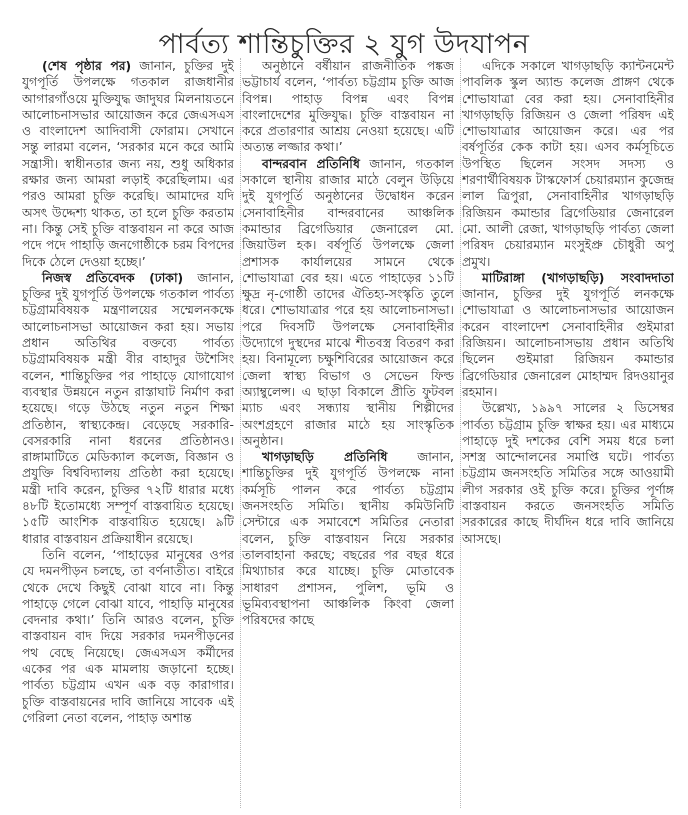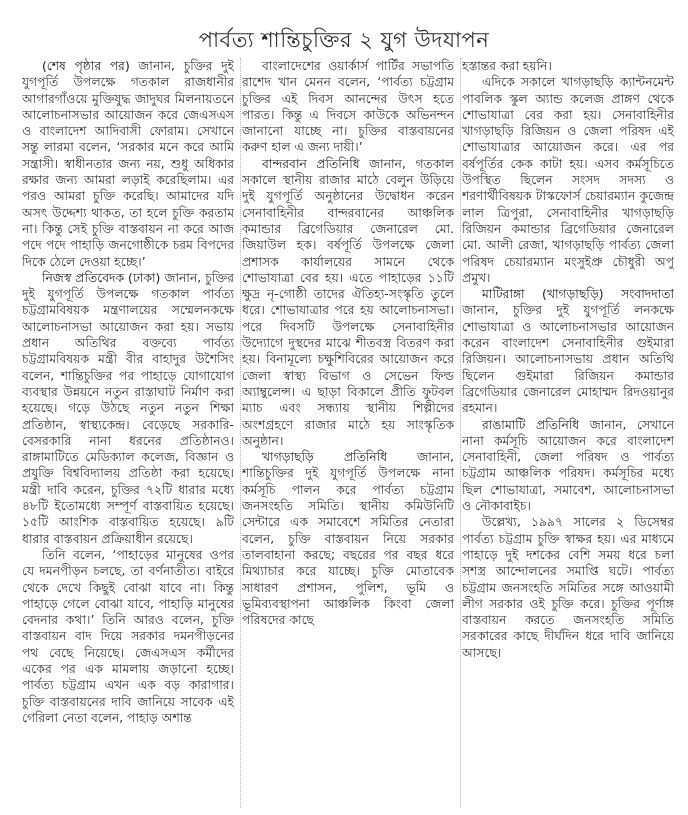--- a/index.html
+++ b/index.html
@@ -15,21 +15,21 @@
     font-family: "DejaVu Sans", sans-serif;
     color: #2a2a2a;
   }
   .headline {
     position: absolute;
     top: 8px;
     left: 0;
     width: 688px;
     text-align: center;
     font-family: "DejaVu Sans", sans-serif;
-    font-size: 21px;
+    font-size: 27px;
     line-height: 36px;
     font-weight: normal;
     color: #2b2b2b;
     letter-spacing: 0.5px;
   }
   .columns {
     position: absolute;
     top: 58px;
     left: 22px;
     width: 660px;
@@ -54,42 +54,40 @@
     height: 750px;
   }
   .column p {
     margin: 0;
     text-indent: 20px;
   }
   .column p.noindent {
     text-indent: 0;
   }
   .byline {
-    font-weight: normal;
+    font-weight: bold;
     color: #1a1a1a;
   }
 </style>
 </head>
 <body>
 
 <h1 class="headline">পার্বত্য শান্তিচুক্তির ২ যুগ উদযাপন</h1>
 
 <div class="columns">
   <div class="column">
       <p><span class="byline">(শেষ পৃষ্ঠার পর)</span><span> জানান, চুক্তির দুই যুগপূর্তি উপলক্ষে গতকাল রাজধানীর আগারগাঁওয়ে মুক্তিযুদ্ধ জাদুঘর মিলনায়তনে আলোচনাসভার আয়োজন করে জেএসএস ও বাংলাদেশ আদিবাসী ফোরাম। সেখানে সন্তু লারমা বলেন, ‘সরকার মনে করে আমি সন্ত্রাসী। স্বাধীনতার জন্য নয়, শুধু অধিকার রক্ষার জন্য আমরা লড়াই করেছিলাম। এর পরও আমরা চুক্তি করেছি। আমাদের যদি অসৎ উদ্দেশ্য থাকত, তা হলে চুক্তি করতাম না। কিন্তু সেই চুক্তি বাস্তবায়ন না করে আজ পদে পদে পাহাড়ি জনগোষ্ঠীকে চরম বিপদের দিকে ঠেলে দেওয়া হচ্ছে।’</span></p>
       <p><span class="byline">নিজস্ব প্রতিবেদক (ঢাকা)</span><span> জানান, চুক্তির দুই যুগপূর্তি উপলক্ষে গতকাল পার্বত্য চট্টগ্রামবিষয়ক মন্ত্রণালয়ের সম্মেলনকক্ষে আলোচনাসভা আয়োজন করা হয়। সভায় প্রধান অতিথির বক্তব্যে পার্বত্য চট্টগ্রামবিষয়ক মন্ত্রী বীর বাহাদুর উশৈসিং বলেন, শান্তিচুক্তির পর পাহাড়ে যোগাযোগ ব্যবস্থার উন্নয়নে নতুন রাস্তাঘাট নির্মাণ করা হয়েছে। গড়ে উঠছে নতুন নতুন শিক্ষা প্রতিষ্ঠান, স্বাস্থ্যকেন্দ্র। বেড়েছে সরকারি-বেসরকারি নানা ধরনের প্রতিষ্ঠানও। রাঙ্গামাটিতে মেডিক্যাল কলেজ, বিজ্ঞান ও প্রযুক্তি বিশ্ববিদ্যালয় প্রতিষ্ঠা করা হয়েছে। মন্ত্রী দাবি করেন, চুক্তির ৭২টি ধারার মধ্যে ৪৮টি ইতোমধ্যে সম্পূর্ণ বাস্তবায়িত হয়েছে। ১৫টি আংশিক বাস্তবায়িত হয়েছে। ৯টি ধারার বাস্তবায়ন প্রক্রিয়াধীন রয়েছে।</span></p>
       <p><span>তিনি বলেন, ‘পাহাড়ের মানুষের ওপর যে দমনপীড়ন চলছে, তা বর্ণনাতীত। বাইরে থেকে দেখে কিছুই বোঝা যাবে না। কিন্তু পাহাড়ে গেলে বোঝা যাবে, পাহাড়ি মানুষের বেদনার কথা।’ তিনি আরও বলেন, চুক্তি বাস্তবায়ন বাদ দিয়ে সরকার দমনপীড়নের পথ বেছে নিয়েছে। জেএসএস কর্মীদের একের পর এক মামলায় জড়ানো হচ্ছে। পার্বত্য চট্টগ্রাম এখন এক বড় কারাগার। চুক্তি বাস্তবায়নের দাবি জানিয়ে সাবেক এই গেরিলা নেতা বলেন, পাহাড় অশান্ত</span></p>
     </div>
   <div class="col-divider"></div>
   <div class="column">
-      <p><span>বাংলাদেশের ওয়ার্কার্স পার্টির সভাপতি রাশেদ খান মেনন বলেন, ‘পার্বত্য চট্টগ্রাম চুক্তির এই দিবস আনন্দের উৎস হতে পারত। কিন্তু এ দিবসে কাউকে অভিনন্দন জানানো যাচ্ছে না। চুক্তির বাস্তবায়নের করুণ হাল এ জন্য দায়ী।’</span></p>
+      <p><span>অনুষ্ঠানে বর্ষীয়ান রাজনীতিক পঙ্কজ ভট্টাচার্য বলেন, ‘পার্বত্য চট্টগ্রাম চুক্তি আজ বিপন্ন। পাহাড় বিপন্ন এবং বিপন্ন বাংলাদেশের মুক্তিযুদ্ধ। চুক্তি বাস্তবায়ন না করে প্রতারণার আশ্রয় নেওয়া হয়েছে। এটি অত্যন্ত লজ্জার কথা।’</span></p>
       <p><span class="byline">বান্দরবান প্রতিনিধি</span><span> জানান, গতকাল সকালে স্থানীয় রাজার মাঠে বেলুন উড়িয়ে দুই যুগপূর্তি অনুষ্ঠানের উদ্বোধন করেন সেনাবাহিনীর বান্দরবানের আঞ্চলিক কমান্ডার ব্রিগেডিয়ার জেনারেল মো. জিয়াউল হক। বর্ষপূর্তি উপলক্ষে জেলা প্রশাসক কার্যালয়ের সামনে থেকে শোভাযাত্রা বের হয়। এতে পাহাড়ের ১১টি ক্ষুদ্র নৃ-গোষ্ঠী তাদের ঐতিহ্য-সংস্কৃতি তুলে ধরে। শোভাযাত্রার পরে হয় আলোচনাসভা। পরে দিবসটি উপলক্ষে সেনাবাহিনীর উদ্যোগে দুস্থদের মাঝে শীতবস্ত্র বিতরণ করা হয়। বিনামূল্যে চক্ষুশিবিরের আয়োজন করে জেলা স্বাস্থ্য বিভাগ ও সেভেন ফিল্ড অ্যাম্বুলেন্স। এ ছাড়া বিকালে প্রীতি ফুটবল ম্যাচ এবং সন্ধ্যায় স্থানীয় শিল্পীদের অংশগ্রহণে রাজার মাঠে হয় সাংস্কৃতিক অনুষ্ঠান।</span></p>
       <p><span class="byline">খাগড়াছড়ি প্রতিনিধি</span><span> জানান, শান্তিচুক্তির দুই যুগপূর্তি উপলক্ষে নানা কর্মসূচি পালন করে পার্বত্য চট্টগ্রাম জনসংহতি সমিতি। স্থানীয় কমিউনিটি সেন্টারে এক সমাবেশে সমিতির নেতারা বলেন, চুক্তি বাস্তবায়ন নিয়ে সরকার তালবাহানা করছে; বছরের পর বছর ধরে মিথ্যাচার করে যাচ্ছে। চুক্তি মোতাবেক সাধারণ প্রশাসন, পুলিশ, ভূমি ও ভূমিব্যবস্থাপনা আঞ্চলিক কিংবা জেলা পরিষদের কাছে</span></p>
     </div>
   <div class="col-divider"></div>
   <div class="column">
-      <p class="noindent"><span>হস্তান্তর করা হয়নি।</span></p>
       <p><span>এদিকে সকালে খাগড়াছড়ি ক্যান্টনমেন্ট পাবলিক স্কুল অ্যান্ড কলেজ প্রাঙ্গণ থেকে শোভাযাত্রা বের করা হয়। সেনাবাহিনীর খাগড়াছড়ি রিজিয়ন ও জেলা পরিষদ এই শোভাযাত্রার আয়োজন করে। এর পর বর্ষপূর্তির কেক কাটা হয়। এসব কর্মসূচিতে উপস্থিত ছিলেন সংসদ সদস্য ও শরণার্থীবিষয়ক টাস্কফোর্স চেয়ারম্যান কুজেন্দ্র লাল ত্রিপুরা, সেনাবাহিনীর খাগড়াছড়ি রিজিয়ন কমান্ডার ব্রিগেডিয়ার জেনারেল মো. আলী রেজা, খাগড়াছড়ি পার্বত্য জেলা পরিষদ চেয়ারম্যান মংসুইপ্রু চৌধুরী অপু প্রমুখ।</span></p>
       <p><span class="byline">মাটিরাঙ্গা (খাগড়াছড়ি) সংবাদদাতা</span><span> জানান, চুক্তির দুই যুগপূর্তি লনকক্ষে শোভাযাত্রা ও আলোচনাসভার আয়োজন করেন বাংলাদেশ সেনাবাহিনীর গুইমারা রিজিয়ন। আলোচনাসভায় প্রধান অতিথি ছিলেন গুইমারা রিজিয়ন কমান্ডার ব্রিগেডিয়ার জেনারেল মোহাম্মদ রিদওয়ানুর রহমান।</span></p>
-      <p><span class="byline">রাঙামাটি প্রতিনিধি</span><span> জানান, সেখানে নানা কর্মসূচি আয়োজন করে বাংলাদেশ সেনাবাহিনী, জেলা পরিষদ ও পার্বত্য চট্টগ্রাম আঞ্চলিক পরিষদ। কর্মসূচির মধ্যে ছিল শোভাযাত্রা, সমাবেশ, আলোচনাসভা ও নৌকাবাইচ।</span></p>
       <p><span>উল্লেখ্য, ১৯৯৭ সালের ২ ডিসেম্বর পার্বত্য চট্টগ্রাম চুক্তি স্বাক্ষর হয়। এর মাধ্যমে পাহাড়ে দুই দশকের বেশি সময় ধরে চলা সশস্ত্র আন্দোলনের সমাপ্তি ঘটে। পার্বত্য চট্টগ্রাম জনসংহতি সমিতির সঙ্গে আওয়ামী লীগ সরকার ওই চুক্তি করে। চুক্তির পূর্ণাঙ্গ বাস্তবায়ন করতে জনসংহতি সমিতি সরকারের কাছে দীর্ঘদিন ধরে দাবি জানিয়ে আসছে।</span></p>
     </div>
 </div>
 
 </body></html>

